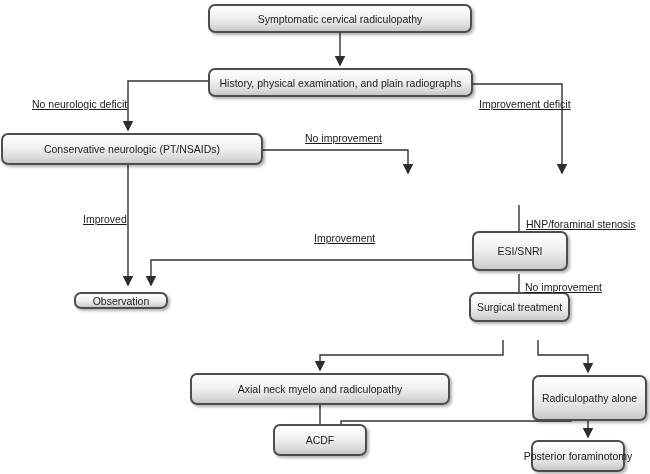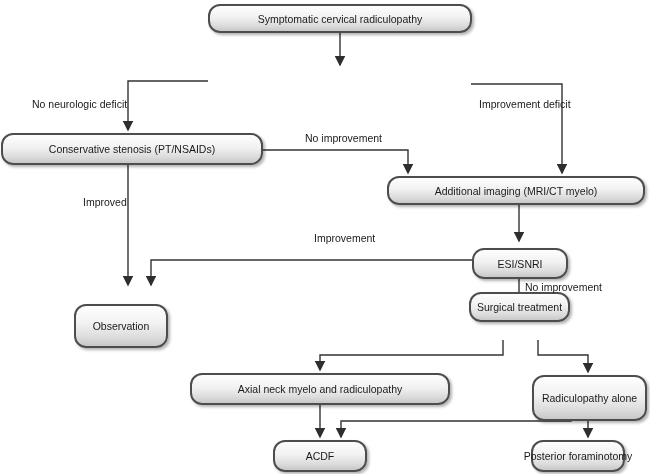--- a/index.html
+++ b/index.html
@@ -13,36 +13,37 @@
   }
   #connectors {
     position: absolute;
     left: 0; top: 0;
     width: 650px; height: 474px;
   }
   .node {
     position: absolute;
     box-sizing: border-box;
     border: 2px solid #4d4d4d;
-    border-radius: 12px;
+    border-radius: 7px;
     background: linear-gradient(to bottom, #fefefe 0%, #f1f1f1 45%, #dcdcdc 78%, #c8c8c8 100%);
     box-shadow: 2px 2px 3px rgba(0,0,0,0.30);
     display: flex;
     align-items: center;
     justify-content: center;
     font-size: 10.5px;
     color: #1a1a1a;
     white-space: nowrap;
     text-align: right;
   }
   .edge-label {
     position: absolute;
     font-size: 10.5px;
     color: #1a1a1a;
     white-space: nowrap;
+    text-decoration: underline;
   }
 </style>
 </head>
 <body>
 
 <div id="canvas">
 
   <svg id="connectors" viewBox="0 0 650 474" xmlns="http://www.w3.org/2000/svg">
     <defs>
       <marker id="arrow" viewBox="0 0 10 10" refX="8.5" refY="5" markerWidth="7.5" markerHeight="7.5" orient="auto-start-reverse">
@@ -61,45 +62,46 @@
       <polyline points="503,340 503,355 320,355 320,370" marker-end="url(#arrow)"></polyline>
       <polyline points="538,340 538,355 588,355 588,372" marker-end="url(#arrow)"></polyline>
       <polyline points="320,405 320,437" marker-end="url(#arrow)"></polyline>
       <polyline points="571,406 571,421 341,421 341,437" marker-end="url(#arrow)"></polyline>
       <polyline points="588,406 588,437" marker-end="url(#arrow)"></polyline>
     </g>
   </svg>
 
   <div class="node" style="left:208px; top:4px; width:264px; height:29px">Symptomatic cervical radiculopathy</div>
 
+  <div class="node" style="left:208px; top:68px; width:265px; height:29px">History, physical examination, and plain radiographs</div>
 
-  <div class="node" style="left:1px; top:133px; width:262px; height:32px">Conservative stenosis (PT/NSAIDs)</div>
+  <div class="node" style="left:1px; top:133px; width:262px; height:32px">Conservative neurologic (PT/NSAIDs)</div>
 
-  <div class="node" style="left:387px; top:176px; width:258px; height:29px">Additional imaging (MRI/CT myelo)</div>
 
-  <div class="node" style="left:472px; top:248px; width:96px; height:31px">ESI/SNRI</div>
+  <div class="node" style="left:472px; top:231px; width:96px; height:40px">ESI/SNRI</div>
 
-  <div class="node" style="left:74px; top:304px; width:94px; height:44px">Observation</div>
+  <div class="node" style="left:74px; top:292px; width:94px; height:17px">Observation</div>
 
   <div class="node" style="left:469px; top:292px; width:101px; height:30px">Surgical treatment</div>
 
   <div class="node" style="left:190px; top:373px; width:260px; height:32px">Axial neck myelo and radiculopathy</div>
 
   <div class="node" style="left:532px; top:375px; width:115px; height:46px">Radiculopathy alone</div>
 
-  <div class="node" style="left:273px; top:440px; width:94px; height:32px">ACDF</div>
+  <div class="node" style="left:273px; top:424px; width:94px; height:32px">ACDF</div>
 
   <div class="node" style="left:531px; top:440px; width:94px; height:32px">Posterior foraminotomy</div>
 
   <div class="edge-label" style="left:32px; top:98px">No neurologic deficit</div>
 
   <div class="edge-label" style="left:479px; top:98px">Improvement deficit</div>
 
   <div class="edge-label" style="left:305px; top:132px">No improvement</div>
 
-  <div class="edge-label" style="left:83px; top:196px">Improved</div>
+  <div class="edge-label" style="left:83px; top:213px">Improved</div>
 
   <div class="edge-label" style="left:314px; top:232px">Improvement</div>
 
+  <div class="edge-label" style="left:526px; top:218px">HNP/foraminal stenosis</div>
 
   <div class="edge-label" style="left:525px; top:281px">No improvement</div>
 
 </div>
 
 </body></html>

